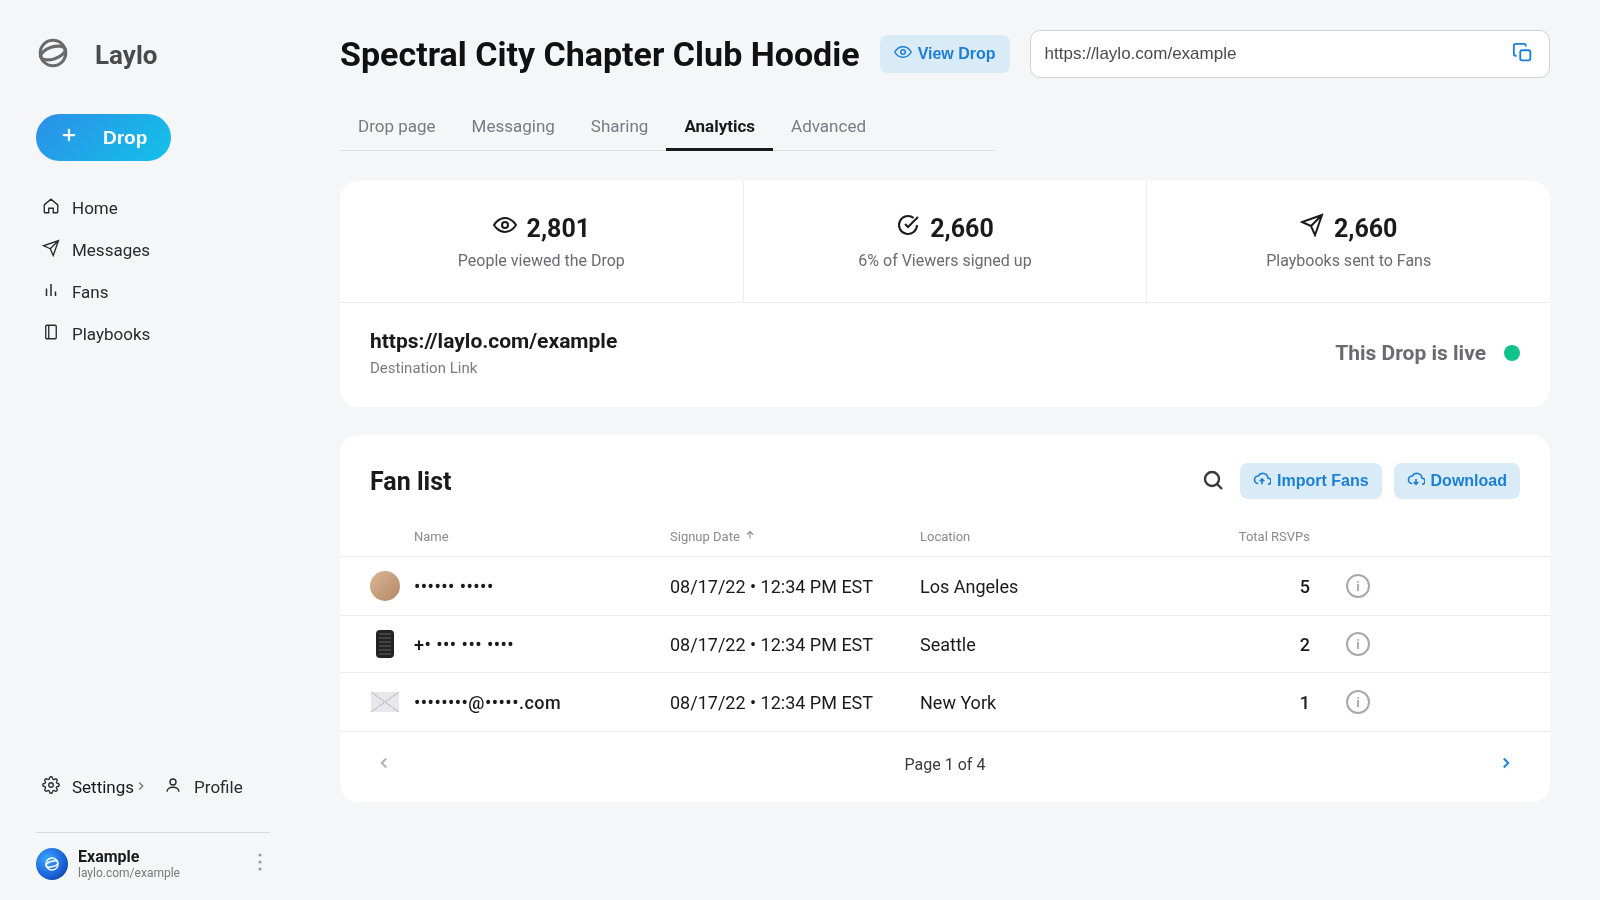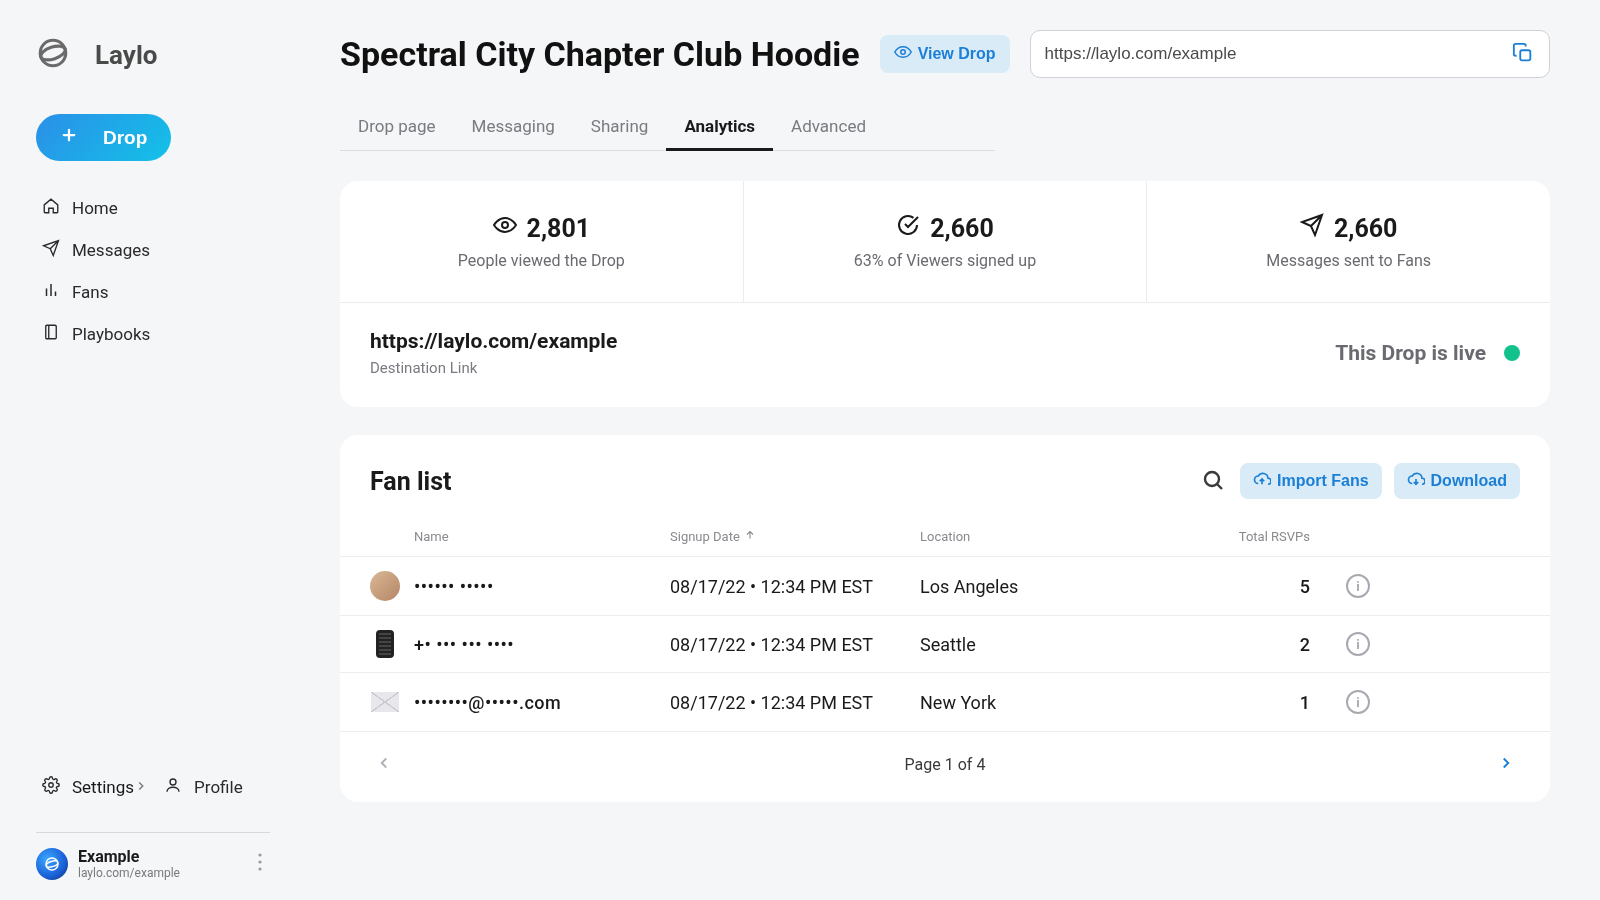--- a/index.html
+++ b/index.html
@@ -213,30 +213,30 @@
           <div class="stat-label">People viewed the Drop</div>
         </div>
         <div class="stat">
           <div class="stat-top">
             <span><svg viewBox="0 0 24 24" fill="none" stroke="#1a1a1a" stroke-width="2">
                   <path d="M21 12a9 9 0 11-3.5-7.1"></path>
                   <path d="M22 4L12 14l-3-3"></path>
                 </svg></span>
             <span>2,660</span>
           </div>
-          <div class="stat-label">63% of Viewers signed up</div>
+          <div class="stat-label">6% of Viewers signed up</div>
         </div>
         <div class="stat">
           <div class="stat-top">
             <span><svg viewBox="0 0 24 24" fill="none" stroke="#1a1a1a" stroke-width="2">
                   <path d="M22 2L11 13M22 2l-7 20-4-9-9-4 20-7z"></path>
                 </svg></span>
             <span>2,660</span>
           </div>
-          <div class="stat-label">Messages sent to Fans</div>
+          <div class="stat-label">Playbooks sent to Fans</div>
         </div>
       </div>
       <div class="link-row">
         <div class="link-left">
           <div class="dest-url">https://laylo.com/example</div>
           <div class="dest-label">Destination Link</div>
         </div>
         <div class="status">
           <span>This Drop is live</span>
           <span class="status-dot"></span>

